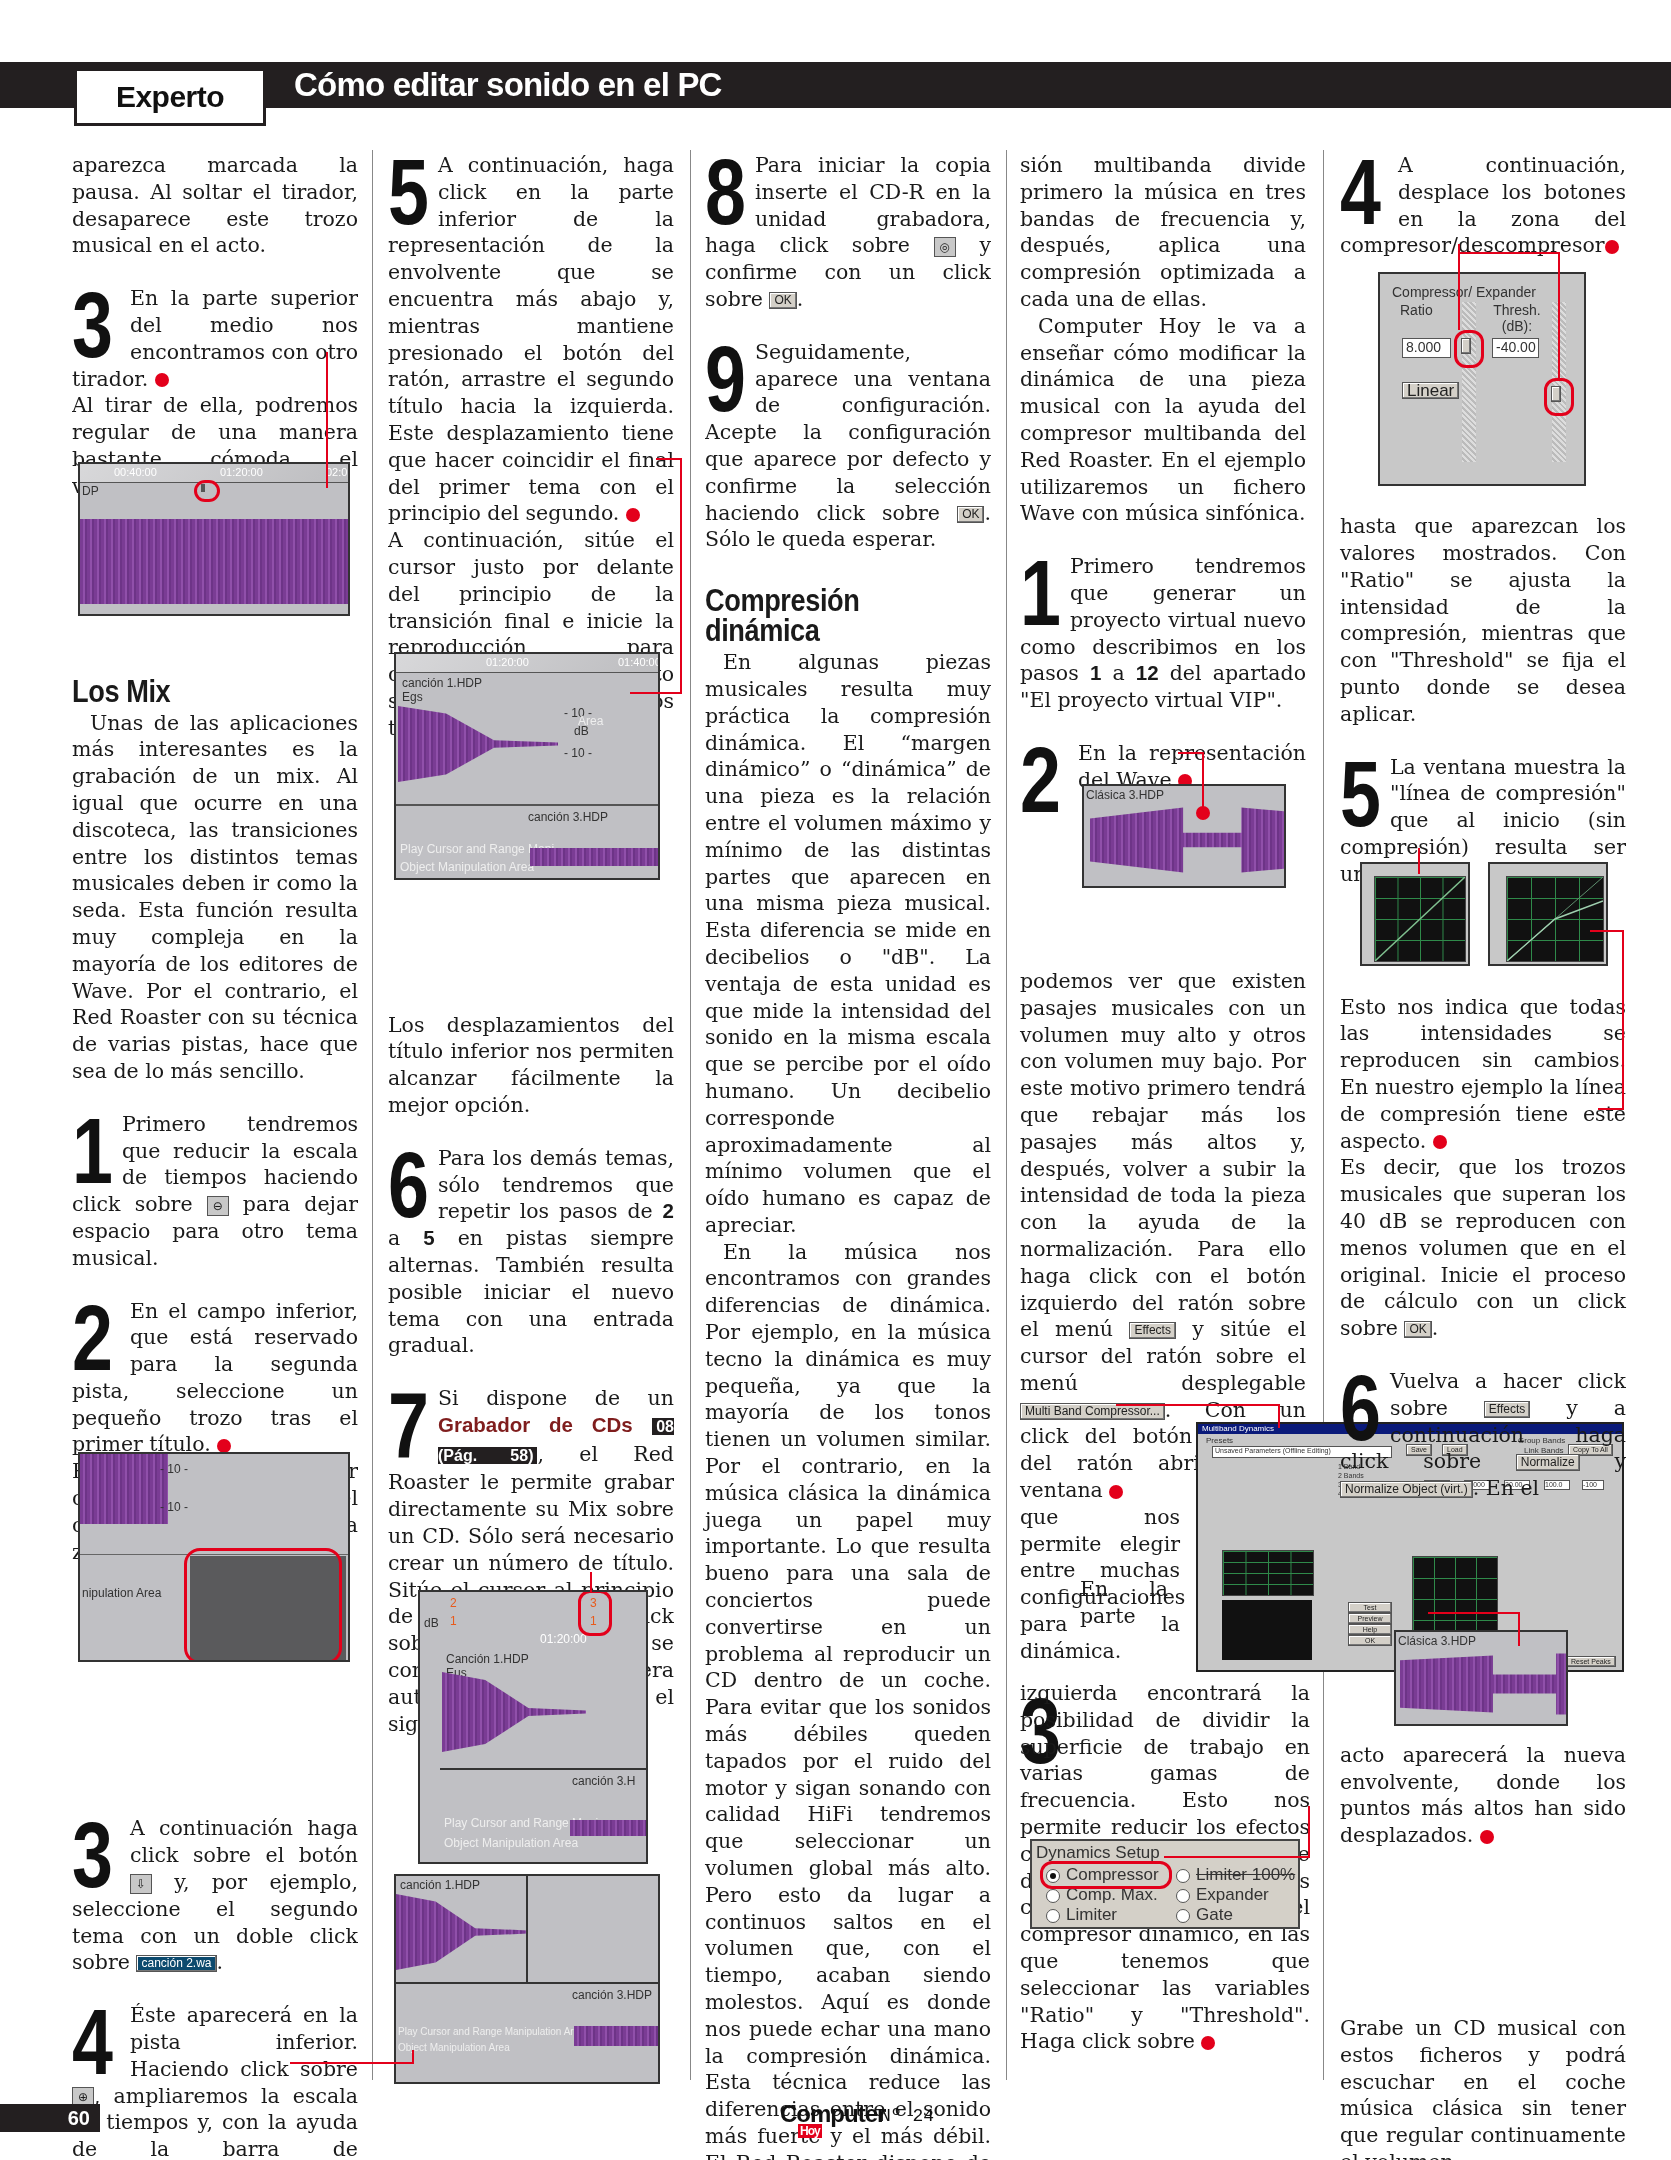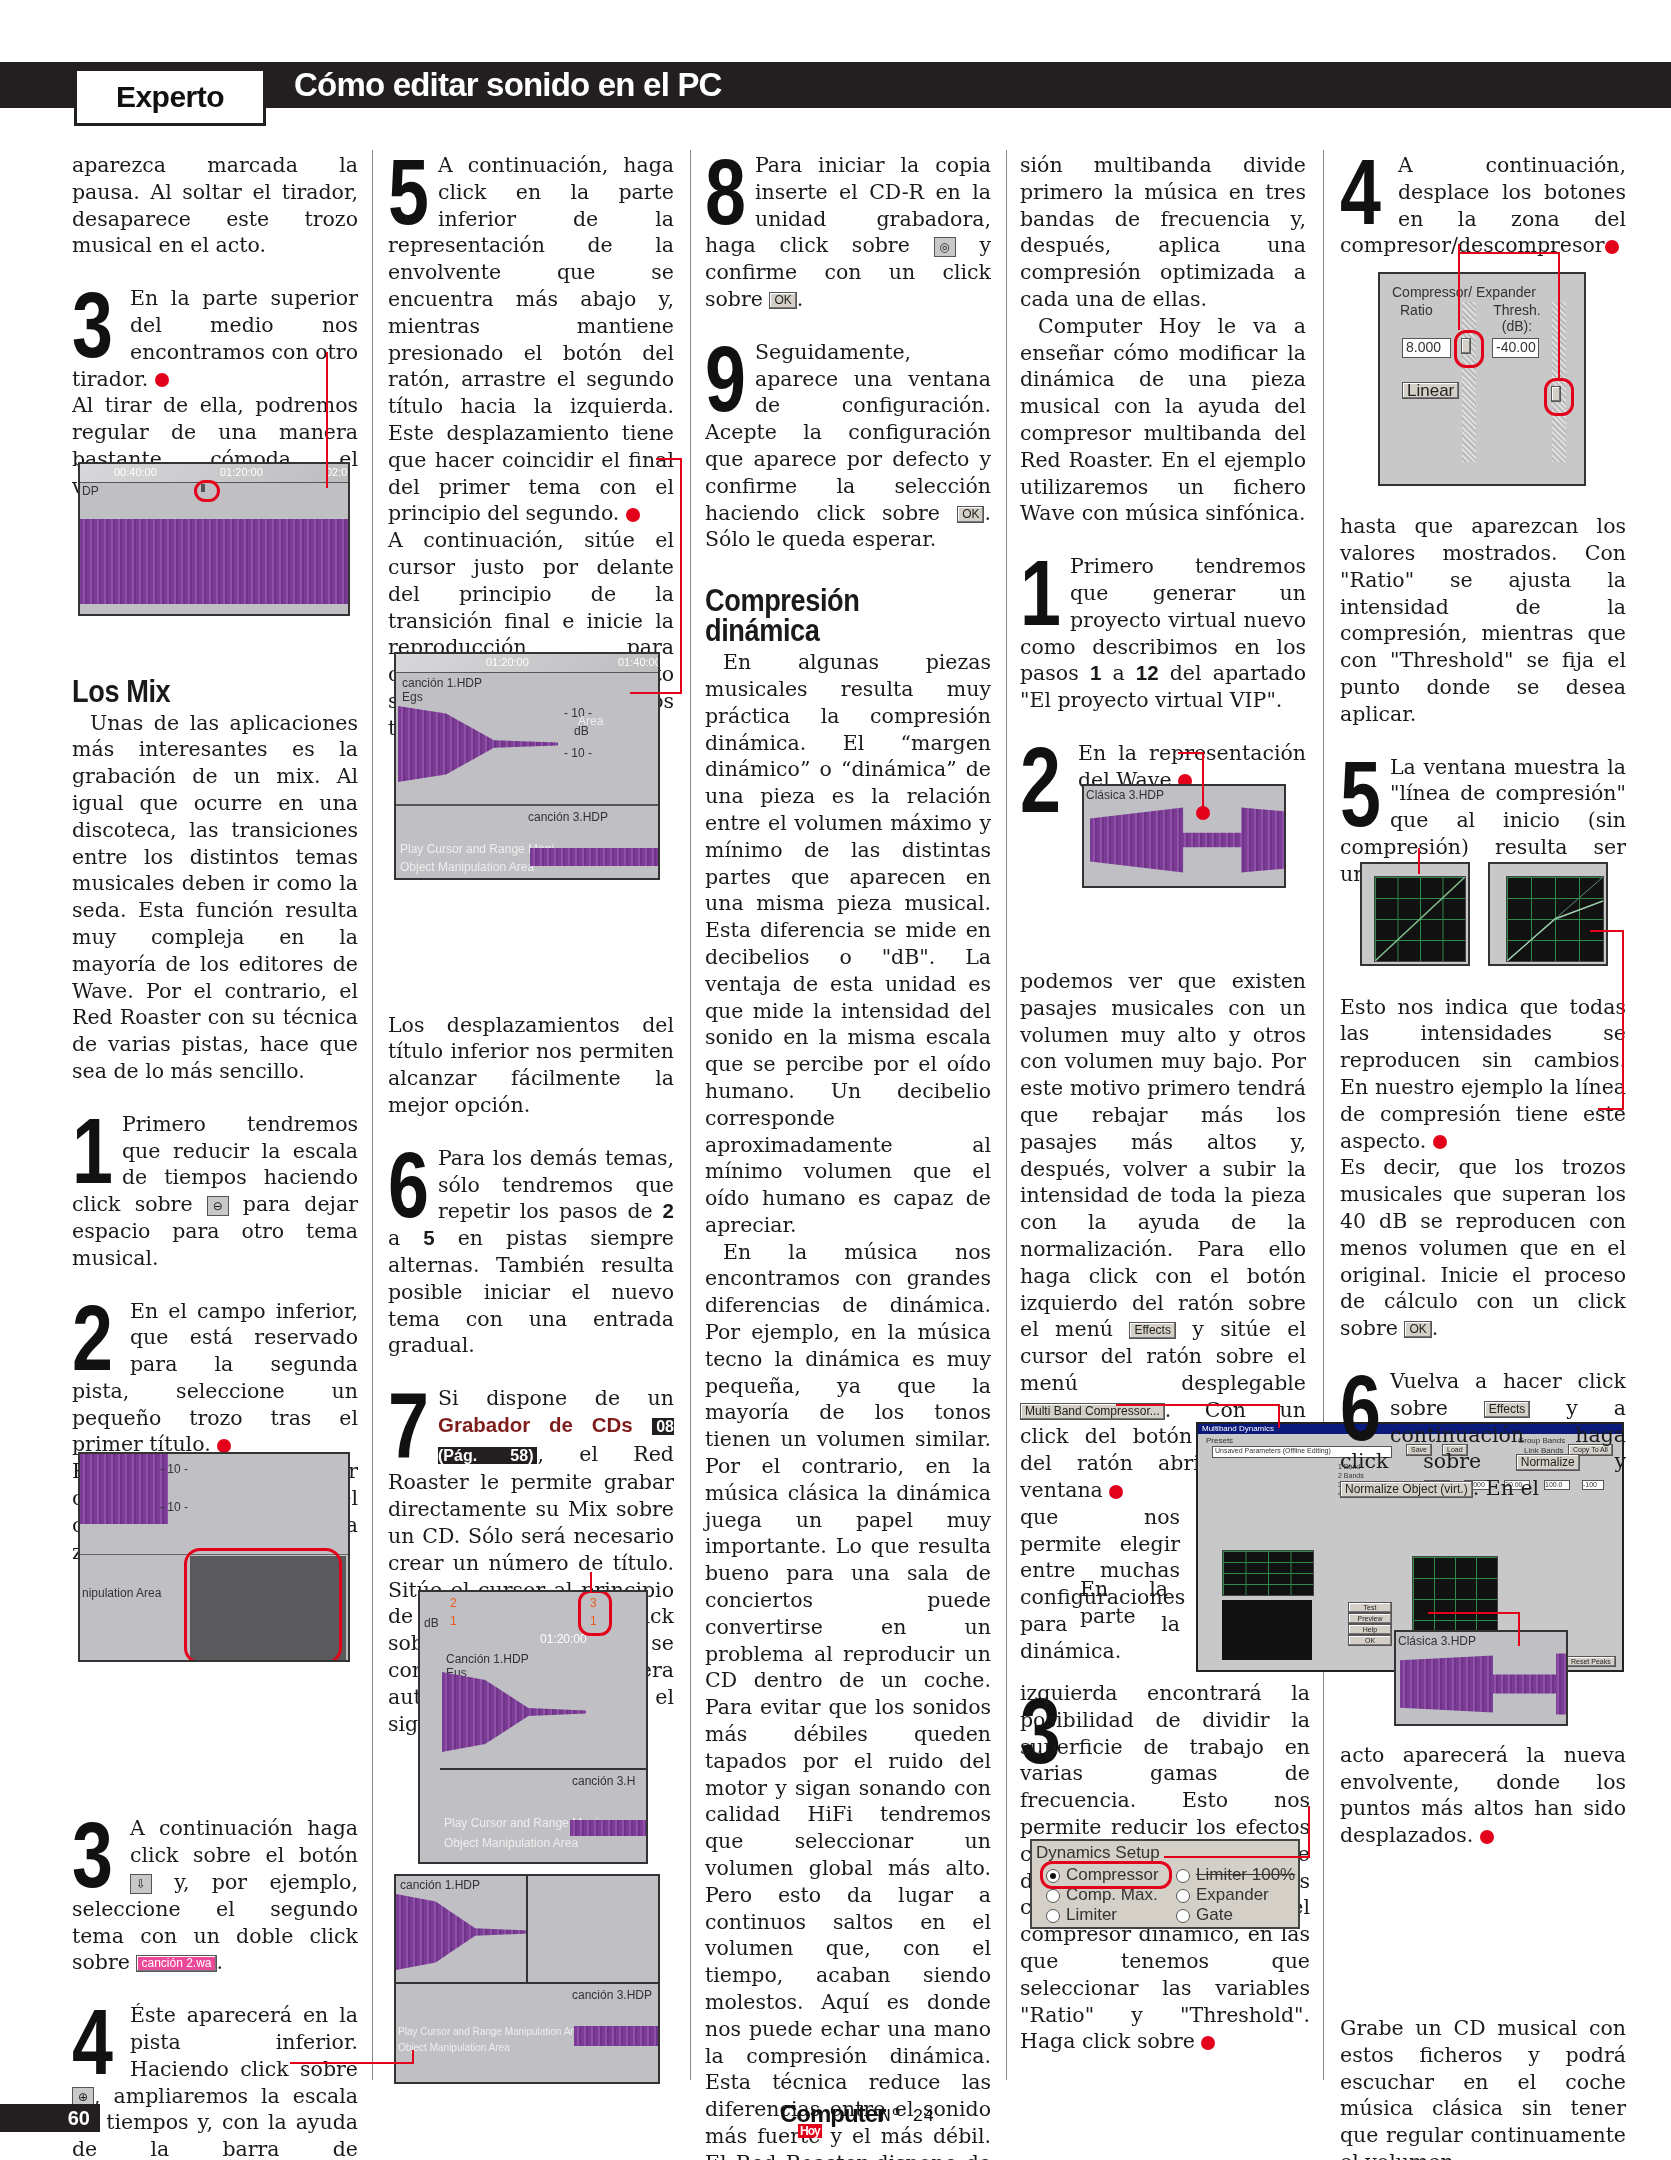--- a/index.html
+++ b/index.html
@@ -71,21 +71,21 @@
     <span class="num">2</span>
     <span>En el campo inferior, que está reservado para la segunda pista, seleccione un pequeño trozo tras el primer título.</span> <span class="dot"></span>
     <br><span>Para ello tiene que hacer click con el ratón en el campo y arrastrar una zona hacia la derecha.</span>
   </div>
   <div style="height:250px"></div>
   <div class="step">
     <span class="num">3</span>
     <span>A continuación haga click sobre el botón</span>
     <span class="ico">⇩</span>
     <span>y, por ejemplo, seleccione el segundo tema con un doble click sobre</span>
-    <span class="btn" style="background:#ec4899;color:#fff;">canción 2.wa</span>.
+    <span class="btn" style="background:#0c4a6e;color:#fff;">canción 2.wa</span>.
   </div>
   <div class="gap"></div>
   <div class="step">
     <span class="num">4</span>
     <span>Éste aparecerá en la pista inferior. Haciendo click sobre</span>
     <span class="ico">⊕</span><span>, ampliaremos la escala de tiempos y, con la ayuda de la barra de deslizamiento inferior, podrá visualizar la parte que le interesa. Ésta debería tener el siguiente aspecto.</span> 
   </div>
 </div>
 
 <div class="shot" style="left:78px;top:462px;width:268px;height:150px;">

